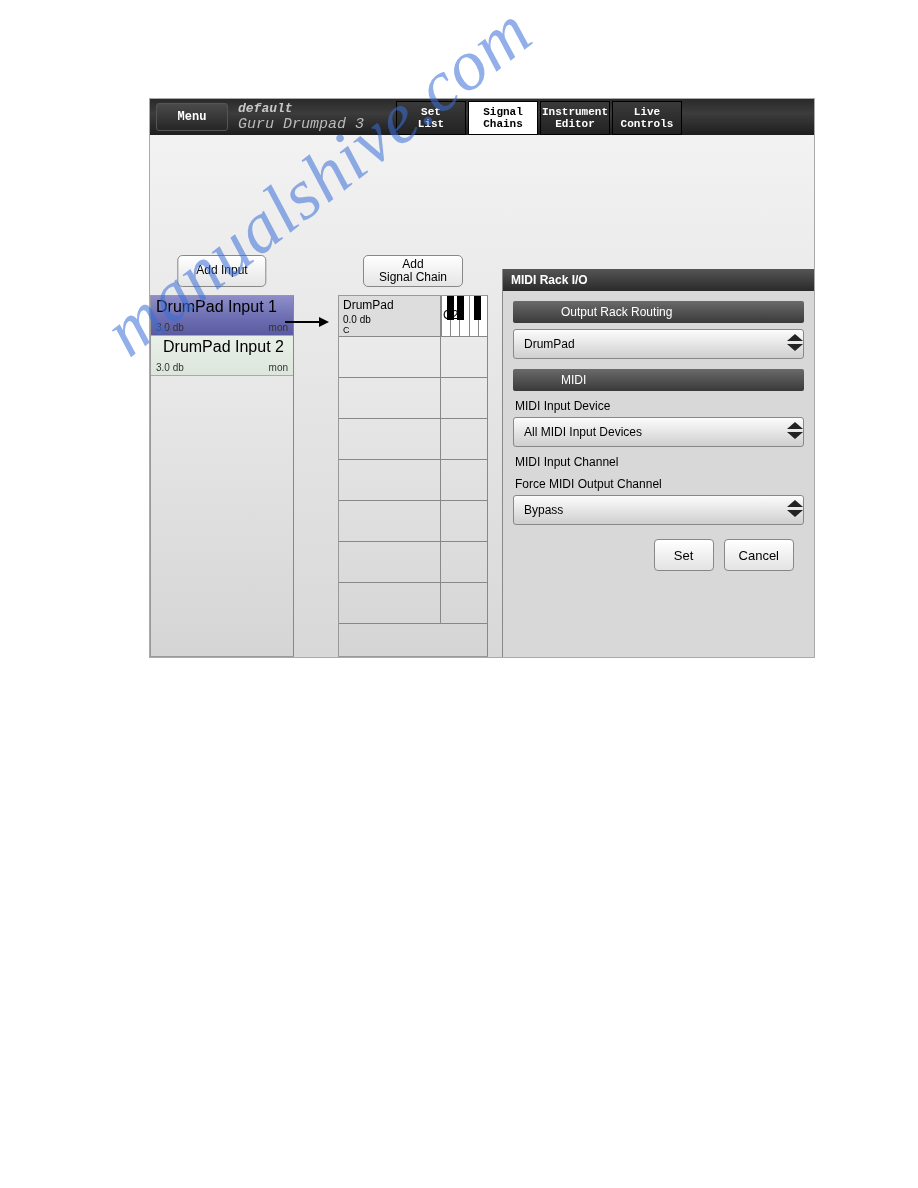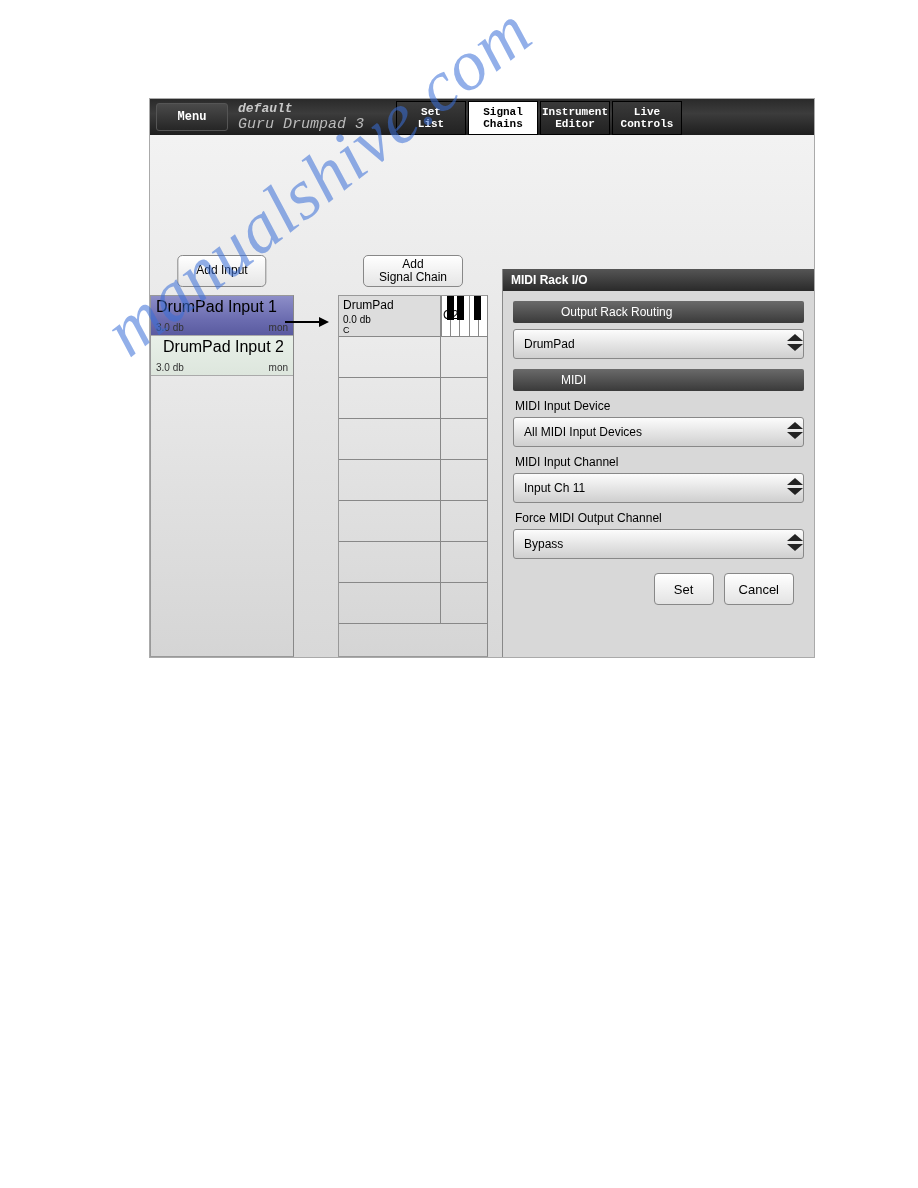--- a/index.html
+++ b/index.html
@@ -346,24 +346,20 @@
         </div>
 
         <div class="section-bar sub" style="margin:10px 0 2px 0">MIDI</div>
         <div class="field-label">MIDI Input Device</div>
         <div class="dropdown">
           <span>All MIDI Input Devices</span>
           <span class="chev"></span>
         </div>
 
         <div class="field-label">MIDI Input Channel</div>
-        <div class="dropdown">
-          <span>Input Ch 11</span>
-          <span class="chev"></span>
-        </div>
 
         <div class="field-label">Force MIDI Output Channel</div>
         <div class="dropdown">
           <span>Bypass</span>
           <span class="chev"></span>
         </div>
 
         <div class="btn-row">
           <div class="btn">Set</div>
           <div class="btn">Cancel</div>

